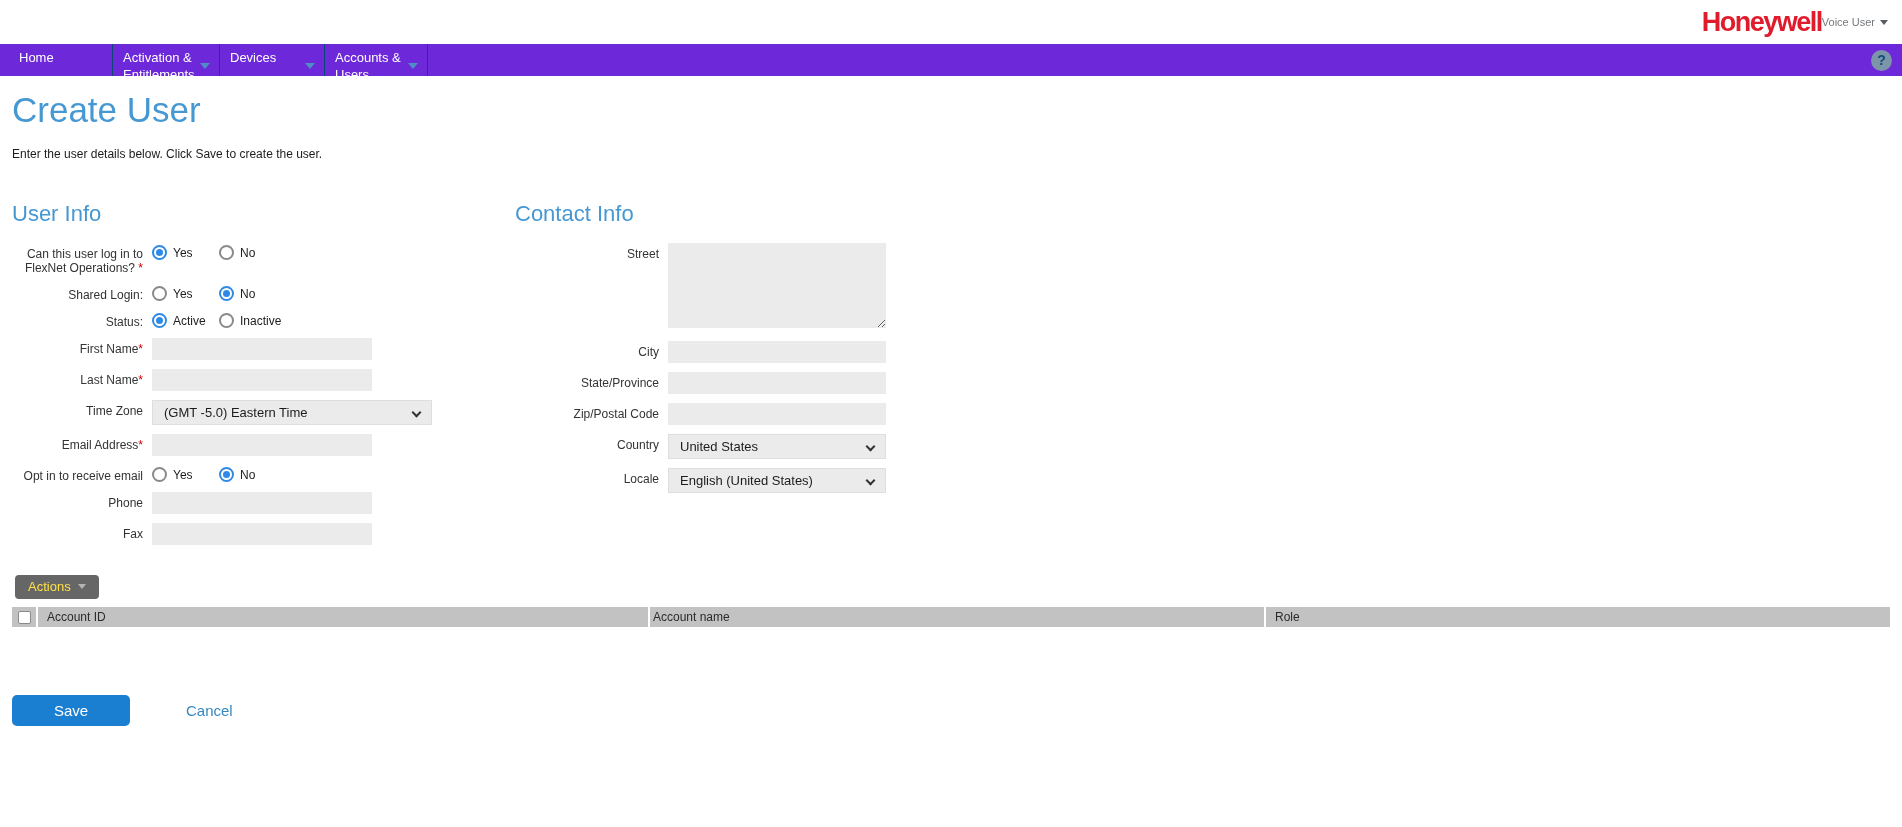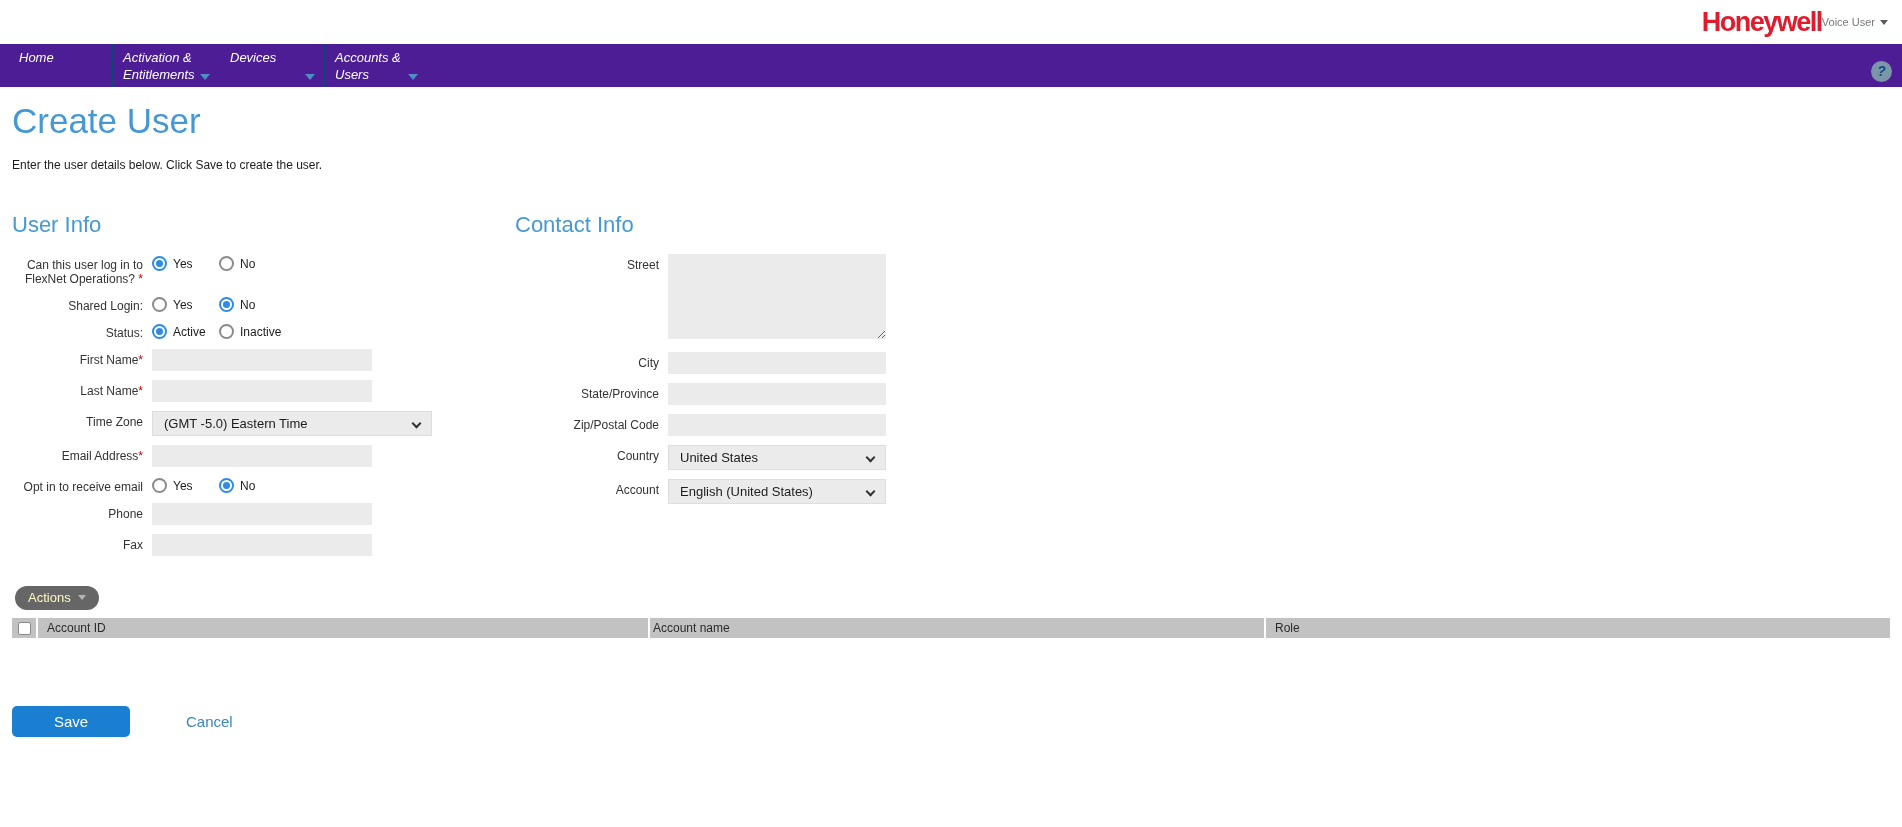--- a/index.html
+++ b/index.html
@@ -9,21 +9,21 @@
     background:#ffffff; font-family:"Liberation Sans", sans-serif; color:#333;
   }
 
   
   .top-header { height:44px; display:flex; align-items:center; justify-content:flex-end; padding:0 14px 0 13px; }
   .logo { color:#e01b2c; font-size:27px; font-weight:bold; letter-spacing:-1.5px; }
   .user-menu { color:#75787b; font-size:11px; display:flex; align-items:center; gap:5px; cursor:pointer; }
   .caret-sm { width:0; height:0; border-left:4px solid transparent; border-right:4px solid transparent; border-top:5px solid #595d60; }
 
   
-  .navbar { height:43px; background:#4c1d95; display:flex; position:relative;font-style:italic; }
+  .navbar { height:32px; background:#6d28d9; display:flex; position:relative; }
   .nav-item { color:#fff; font-size:13px; line-height:1.3; padding:6px 10px 0 10px; border-right:1px solid #0b4677; position:relative; cursor:pointer; }
   .nav-item:first-child { padding-left:19px; width:113px; }
   .nav-item.w2 { width:107px; }
   .nav-item.w3 { width:105px; }
   .nav-item.w4 { width:103px; }
   .nav-arrow { position:absolute; right:9px; bottom:7px; width:0; height:0;
     border-left:5px solid transparent; border-right:5px solid transparent; border-top:6px solid #4d8fc2; }
   .help-circle { position:absolute; right:10px; bottom:5px; width:21px; height:21px; border-radius:50%;
     background:#7d95a9; color:#0e4d80; font-weight:bold; font-size:14px; text-align:center; line-height:21px; cursor:pointer; }
 
@@ -56,21 +56,21 @@
   .radio-group { display:flex; padding-top:2px; }
   .radio-option { display:flex; align-items:center; gap:6px; width:67px; font-size:12px; color:#1c1c1c; cursor:pointer; }
   .radio { width:15px; height:15px; border-radius:50%; flex:0 0 auto; position:relative; }
   .radio.off { border:2px solid #8a8a8a; background:#fff; }
   .radio.on  { border:2px solid #2e8ae6; background:#fff; }
   .radio.on::after { content:""; position:absolute; left:2px; top:2px; right:2px; bottom:2px; border-radius:50%; background:#2e8ae6; }
 
   
   .accounts { margin-top:20px; }
   .accounts .section-heading { margin-left:10px; }
-  .actions-btn { margin:10px 0 8px 15px; background:#666; color:#fef9c3; font-size:13px; border:none; border-radius:12px;
+  .actions-btn { margin:10px 0 8px 15px; background:#666; color:#fde047; font-size:13px; border:none; border-radius:4px;
     padding:4px 13px 5px; display:inline-flex; align-items:center; gap:7px; cursor:pointer; font-family:"Liberation Sans",sans-serif; }
   .actions-caret { width:0; height:0; border-left:4px solid transparent; border-right:4px solid transparent; border-top:5px solid #b5b5b5; }
 
   .table { margin:0 12px; }
   .t-head { display:flex; background:#c2c2c2; height:20px; align-items:center; font-size:12px; color:#2b2b2b; }
   .t-row  { display:flex; padding-top:8px; font-size:12px; align-items:flex-start; }
   .cell-check { width:26px; display:flex; justify-content:center; align-items:center; align-self:stretch; }
   .t-head .cell-check { border-right:2px solid #fff; }
   .cell-id   { flex:0 0 612px; padding-left:9px; }
   .cell-name { flex:0 0 616px; padding-left:3px; }
@@ -221,21 +221,21 @@
 
       <div class="f-label">Zip/Postal Code</div>
       <div><input class="txt c" type="text" value="" style=""></div>
 
       <div class="f-label">Country</div>
       <div class="select-box c">
         <span>United States</span>
         <span class="chevron"></span>
       </div>
 
-      <div class="f-label">Account</div>
+      <div class="f-label">Locale</div>
       <div class="select-box c">
         <span>English (United States)</span>
         <span class="chevron"></span>
       </div>
     </div>
   </div>
 </div>
 
 <div class="accounts">
 

